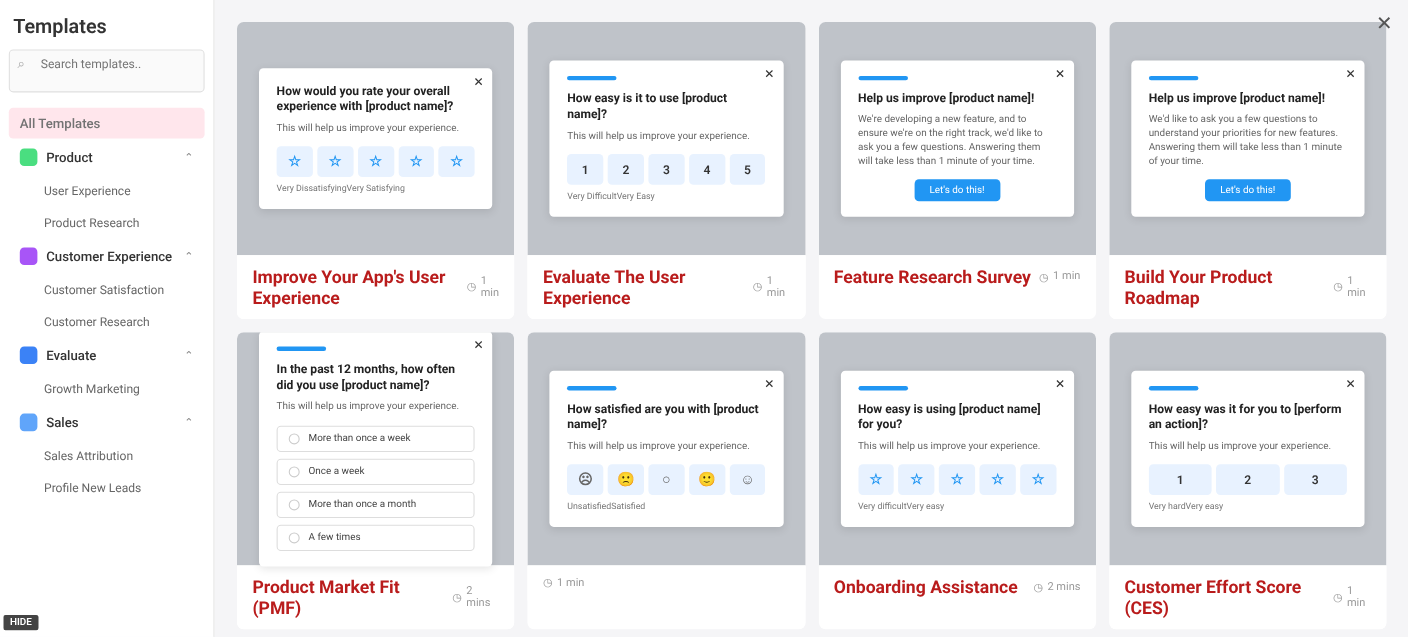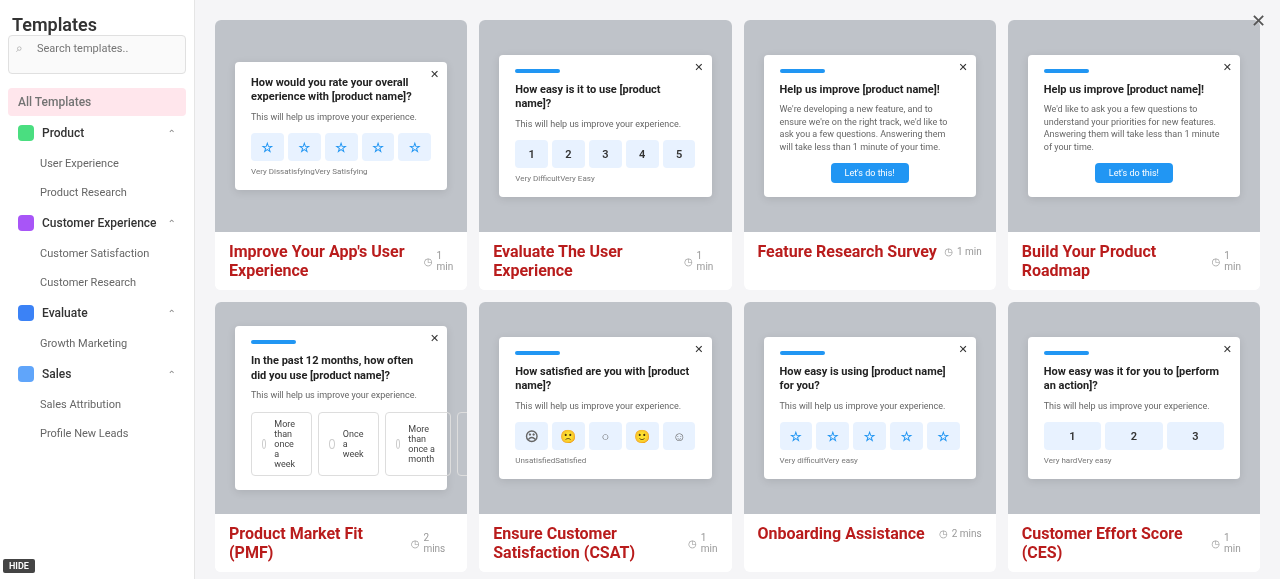--- a/index.html
+++ b/index.html
@@ -1,18 +1,18 @@
 <!DOCTYPE html>
 <html><head>
 <meta charset="utf-8">
 <style>
 *{box-sizing:border-box;margin:0;padding:0;font-family:-apple-system,BlinkMacSystemFont,"Segoe UI",Roboto,sans-serif}
 body{background:#f5f5f7;display:flex;height:579px;width:1280px;overflow:hidden;position:relative}
 .sidebar{width:195px;background:#fff;border-right:1px solid #e5e5e5;padding:14px 8px;overflow-y:auto}
-.page-title{font-size:18px;font-weight:600;color:#333;padding-left:4px}
+.page-title{font-size:18px;font-weight:600;color:#333;margin-bottom:10px;padding-left:4px}
 .search-wrap{position:relative;margin-bottom:14px}
 .search-input{width:100%;padding:6px 10px 18px 28px;border:1px solid #e0e0e0;border-radius:4px;font-size:11px;color:#888;background:#fafafa}
 .search-icon{position:absolute;left:8px;top:6px;color:#aaa;font-size:12px}
 .nav-item{display:flex;align-items:center;padding:7px 10px;font-size:12px;color:#555;border-radius:4px;cursor:pointer;margin-bottom:2px}
 .nav-item.active{background:#ffe6ec;color:#737373;font-weight:500}
 .nav-item.parent{font-weight:500;color:#333;justify-content:space-between}
 .nav-item.child{padding-left:32px;font-size:11px;color:#666}
 .nav-icon{width:16px;height:16px;border-radius:4px;margin-right:8px;flex-shrink:0}
 .ic-green{background:#4ade80}
 .ic-purple{background:#a855f7}
@@ -27,21 +27,21 @@
 .preview-close{position:absolute;top:6px;right:8px;font-size:11px;color:#333;cursor:pointer}
 .progress{height:4px;background:#2196f3;border-radius:2px;margin-bottom:10px;width:25%}
 .pv-title{font-size:11px;font-weight:700;color:#222;margin-bottom:6px;line-height:1.3}
 .pv-desc{font-size:9px;color:#666;margin-bottom:10px;line-height:1.4}
 .pv-btn{background:#2196f3;color:#fff;border:none;padding:5px 14px;border-radius:4px;font-size:9px;font-weight:400;display:block;margin:0 auto;cursor:pointer}
 .stars,.nums,.faces{display:flex;gap:4px;margin-bottom:6px}
 .star,.num,.face{flex:1;height:28px;background:#e8f2ff;border-radius:4px;display:flex;align-items:center;justify-content:center;font-size:11px;font-weight:600;color:#333}
 .star{color:#2196f3;font-size:13px}
 .face{font-size:13px;color:#666}
 .labels{display:flex;justify-content:flex-start;font-size:8px;color:#777}
-.radios{display:flex;flex-direction:row;gap:6px}
+.radios{display:flex;flex-direction:column;gap:6px}
 .radio{border:1px solid #ddd;border-radius:4px;padding:6px 10px;font-size:9px;color:#444;display:flex;align-items:center;gap:8px}
 .radio-dot{width:10px;height:10px;border:1px solid #ccc;border-radius:50%}
 .card-footer{padding:10px 14px;display:flex;justify-content:space-between;align-items:center;background:#fff}
 .card-title{font-size:16px;color:#b91c1c;font-weight:700}
 .card-time{font-size:10px;color:#999;display:flex;align-items:center;gap:4px}
 .close-btn{position:absolute;top:10px;right:14px;font-size:18px;color:#555;cursor:pointer;z-index:10}
 .hide-badge{position:fixed;bottom:6px;left:3px;background:#444;color:#fff;font-size:9px;padding:2px 6px;border-radius:2px;font-weight:600}
 </style>
 </head>
 <body>
@@ -209,21 +209,20 @@
               <div class="face">🙂</div>
               <div class="face">☺</div>
             </div>
             <div class="labels">
               <span>Unsatisfied</span>
               <span>Satisfied</span>
             </div>
           </div>
         </div>
         <div class="card-footer">
-          <span class="card-title">Ensure Customer Satisfaction (CSAT)</span>
           <span class="card-time"><span>◷</span> 1 min</span>
         </div>
       </div>
       <div class="card">
         <div class="preview">
           <div class="preview-inner">
             <div class="progress"></div>
             <div class="preview-close">✕</div>
             <div class="pv-title">How easy is using [product name] for you?</div>
             <div class="pv-desc">This will help us improve your experience.</div>

